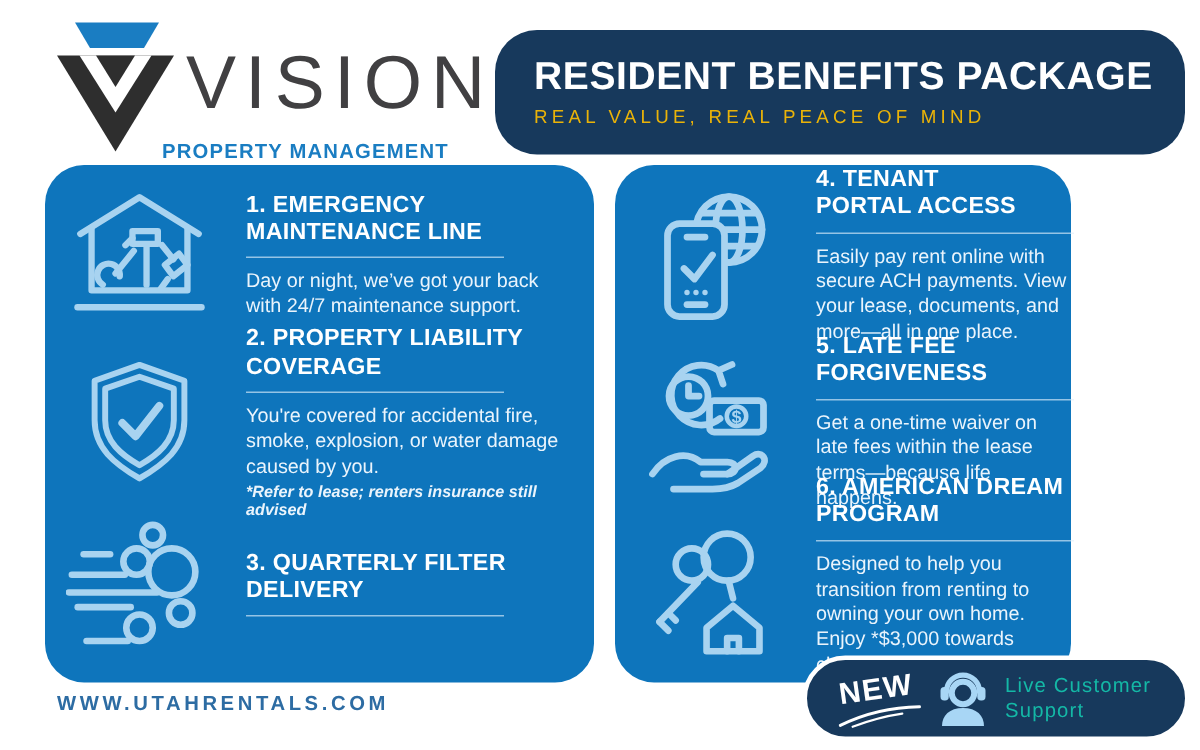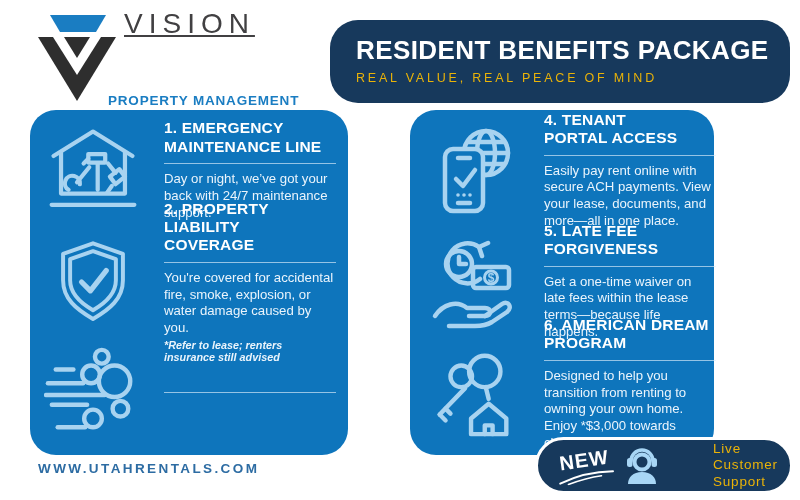--- a/index.html
+++ b/index.html
@@ -3,41 +3,41 @@
 <meta charset="utf-8">
 <style>
   html,body{margin:0;padding:0;}
   body{
     width:800px;height:500px;position:relative;overflow:hidden;
     background:#ffffff;font-family:"Liberation Sans",sans-serif;
   }
   
   .logo-mark{position:absolute;left:38px;top:12px;width:78px;height:90px;}
   .brand-name{
-    position:absolute;left:124px;top:8px;font-size:28px;font-weight:500;
-    color:#414042;letter-spacing:6px;text-decoration:underline;
+    position:absolute;left:124px;top:26px;font-size:50px;font-weight:500;
+    color:#414042;letter-spacing:6px;
   }
   .brand-tagline{
     position:absolute;left:108px;top:69px;font-size:13.5px;font-weight:700;
     color:#1a7dc2;letter-spacing:0.8px;margin-top:24px;
   }
   
   .banner{
     position:absolute;left:330px;top:20px;width:460px;height:83px;
     background:#17395c;border-radius:28px;box-sizing:border-box;
     padding:15px 0 15px 26px;
   }
   .banner-title{color:#ffffff;font-size:26px;font-weight:700;letter-spacing:0.4px;}
   .banner-subtitle{color:#eab308;font-size:12.5px;letter-spacing:2.8px;margin-top:5px;}
   
   .panel{
     position:absolute;top:110px;height:345px;background:#0e75bc;
     border-radius:26px;box-sizing:border-box;padding-top:5px;
   }
-  .panel-left{left:30px;width:318px;}
+  .panel-left{left:30px;width:366px;}
   .panel-right{left:410px;width:304px;}
   .row{display:flex;align-items:center;height:111px;}
   .icon-wrap{width:126px;display:flex;justify-content:center;flex-shrink:0;}
   .benefit-text{flex:1;padding:0 16px 0 8px;}
   .benefit-title{
     color:#ffffff;font-weight:700;font-size:15.5px;line-height:1.18;
     white-space:pre-line;letter-spacing:0.2px;
   }
   .benefit-divider{height:1px;width:172px;background:rgba(222,238,250,0.65);margin:7px 0 7px;}
   .benefit-desc{color:#eaf4fc;font-size:13.2px;line-height:1.28;}
@@ -48,21 +48,21 @@
     position:absolute;left:38px;top:461px;font-size:13.5px;font-weight:700;
     color:#2d6ca3;letter-spacing:2.4px;
   }
   .support-pill{
     position:absolute;left:535px;top:437px;width:258px;height:57px;
     background:#17395c;border:3px solid #ffffff;border-radius:30px;
     box-sizing:border-box;display:flex;align-items:center;padding:0 12px 0 16px;
   }
   .new-wrap{transform:rotate(-8deg);display:flex;flex-direction:column;align-items:center;width:62px;flex-shrink:0;}
   .new-label{color:#ffffff;font-weight:700;font-size:20px;letter-spacing:1px;}
-  .support-text{color:#eab308;font-size:13.5px;letter-spacing:0.8px;line-height:1.2;width:118px;margin-left:43px;}
+  .support-text{color:#14b8a6;font-size:13.5px;letter-spacing:0.8px;line-height:1.2;width:118px;}
   .headset{margin:0 8px 0 6px;flex-shrink:0;}
 </style>
 </head>
 <body>
 
 <div>
   <svg class="logo-mark" viewBox="0 0 78 88">
     <polygon points="12,2 68,2 58,19 22,19" fill="#1a7dc2"></polygon>
     <polygon points="0,24 78,24 39,88" fill="#2e2e2e"></polygon>
     <polygon points="15,24 39,62 63,24" fill="#ffffff"></polygon>
@@ -129,20 +129,22 @@
         <circle cx="72" cy="34" r="16"></circle>
         <circle cx="59" cy="9" r="7"></circle>
         <path d="M2 48 H62"></path>
         <path d="M8 58 H44"></path>
         <circle cx="50" cy="72" r="9"></circle>
         <path d="M14 81 H42"></path>
         <circle cx="78" cy="62" r="8"></circle>
       </svg>
     </div>
     <div class="benefit-text">
+      <div class="benefit-title">3. QUARTERLY FILTER
+DELIVERY</div>
       <div class="benefit-divider"></div>
     </div>
   </div>
 
 </div>
 
 <div class="panel panel-right">
 
   <div class="row">
     <div class="icon-wrap">

